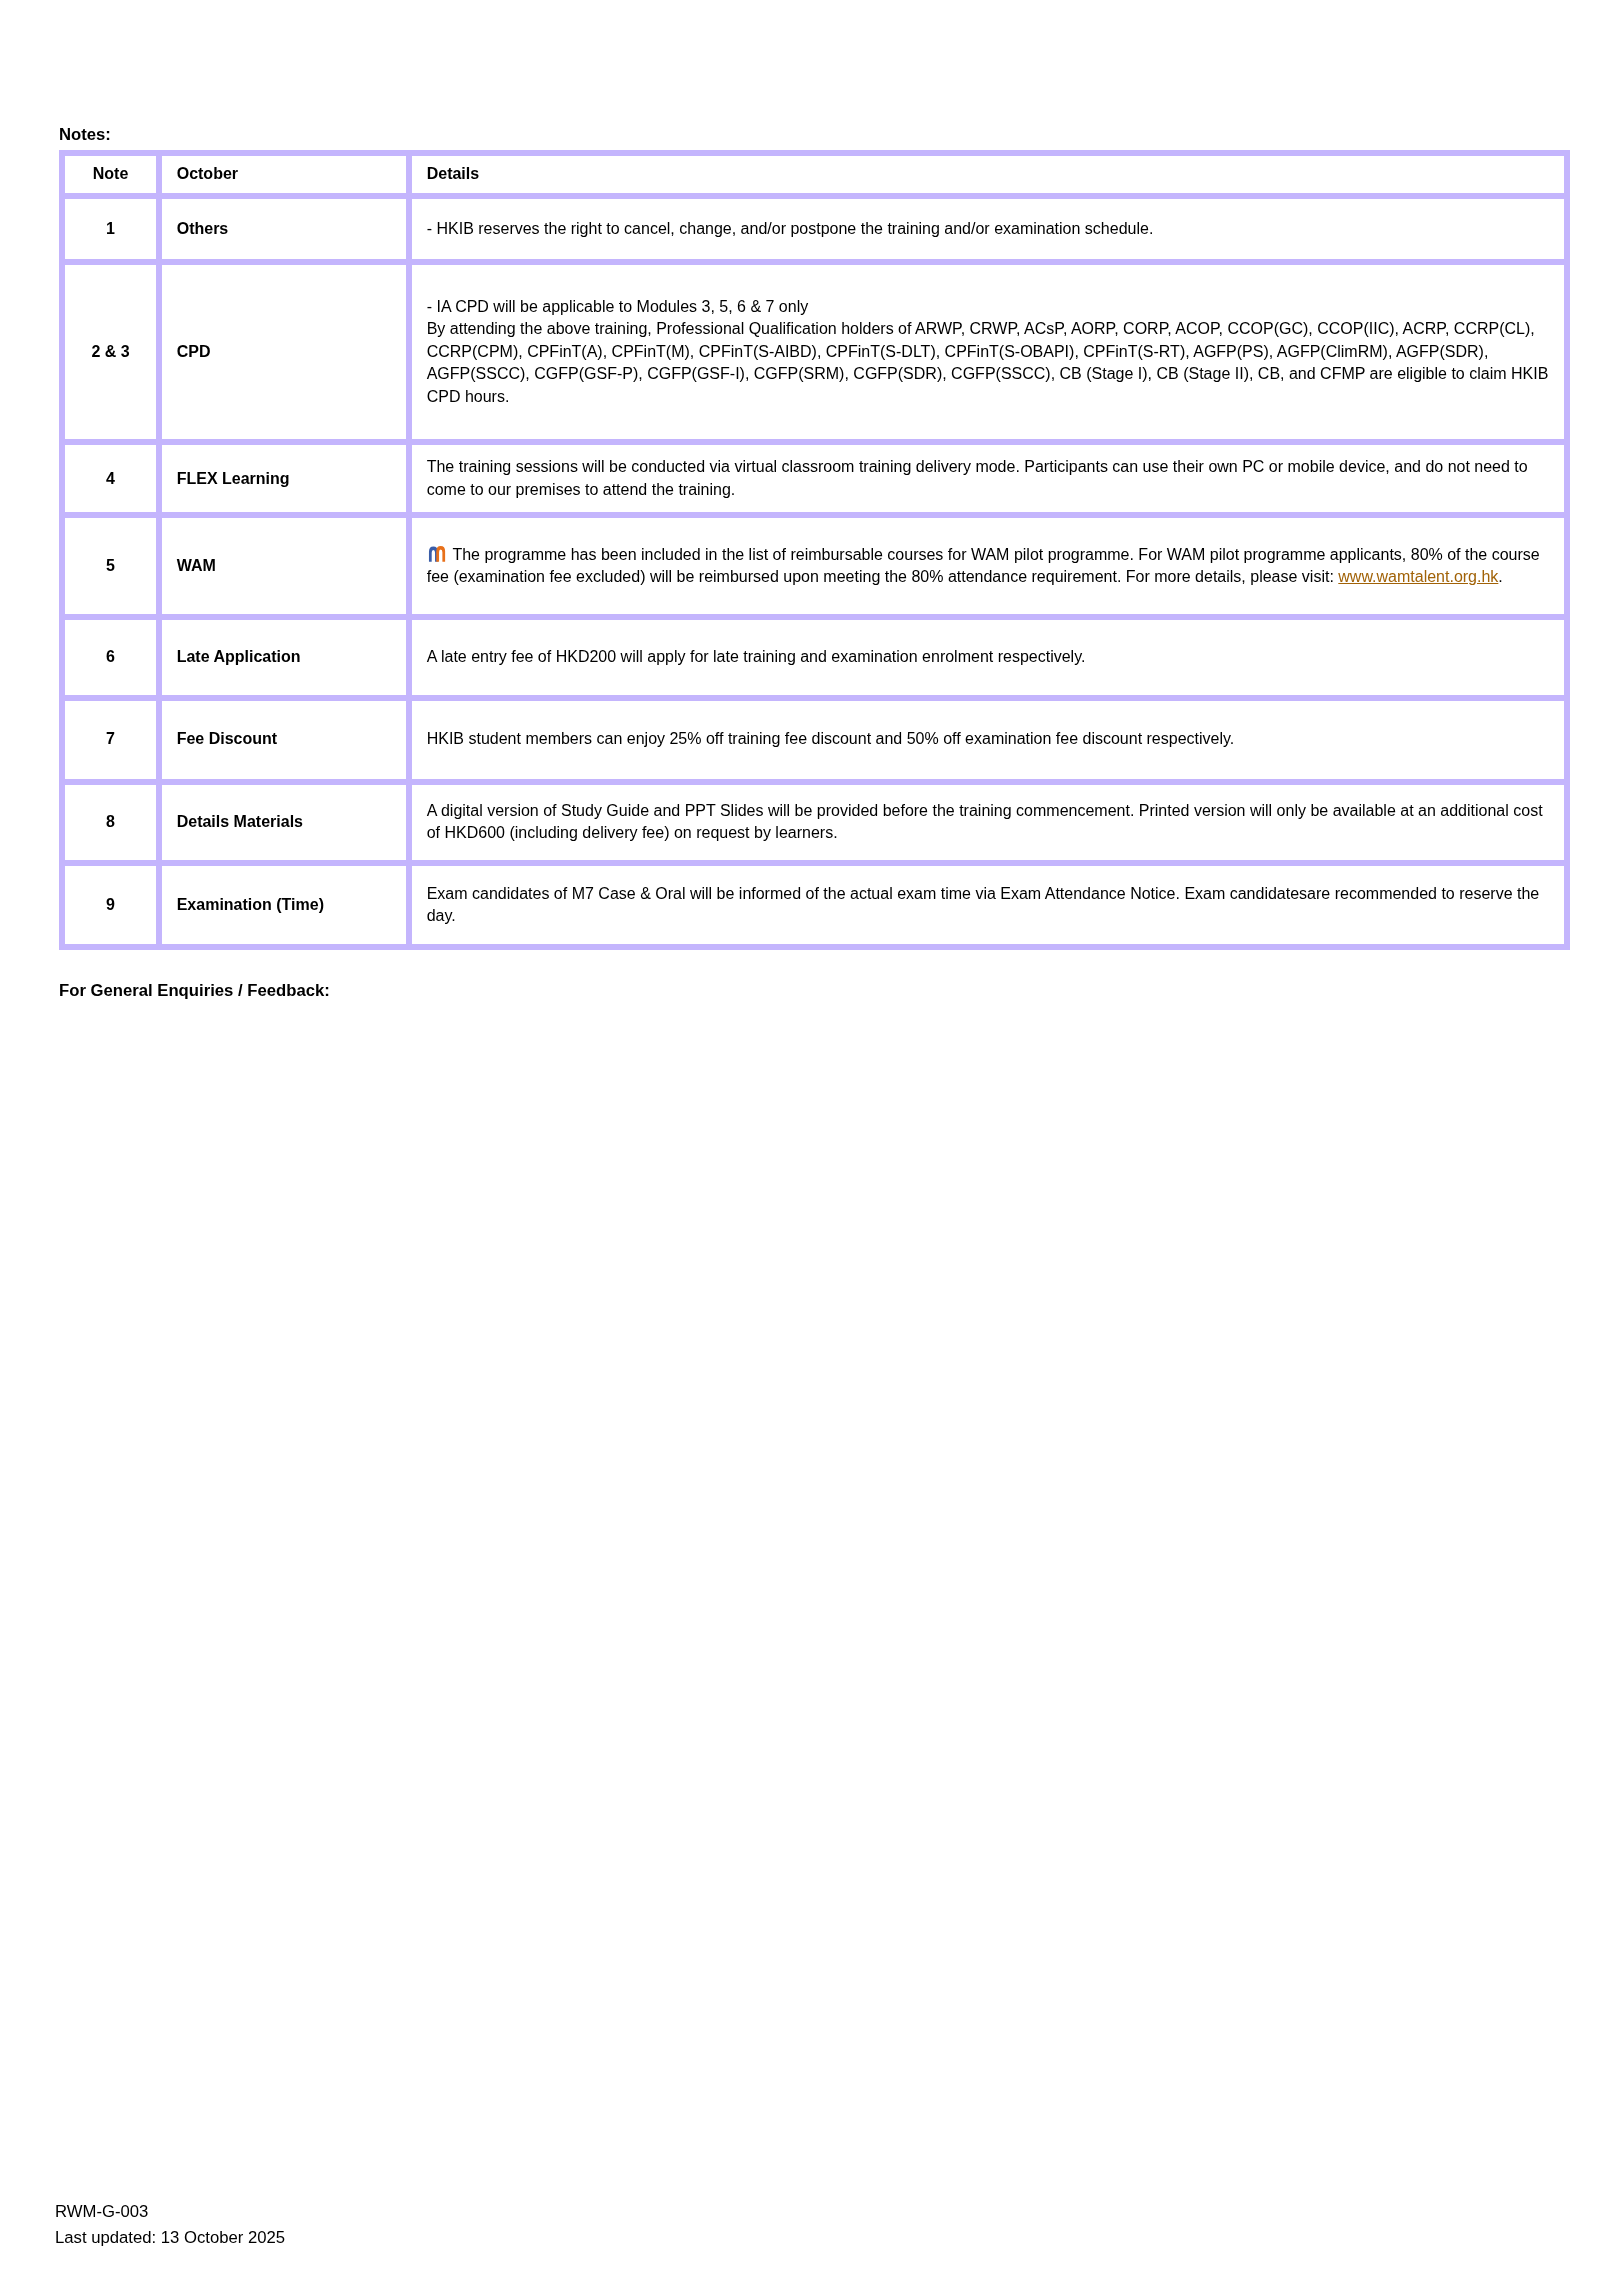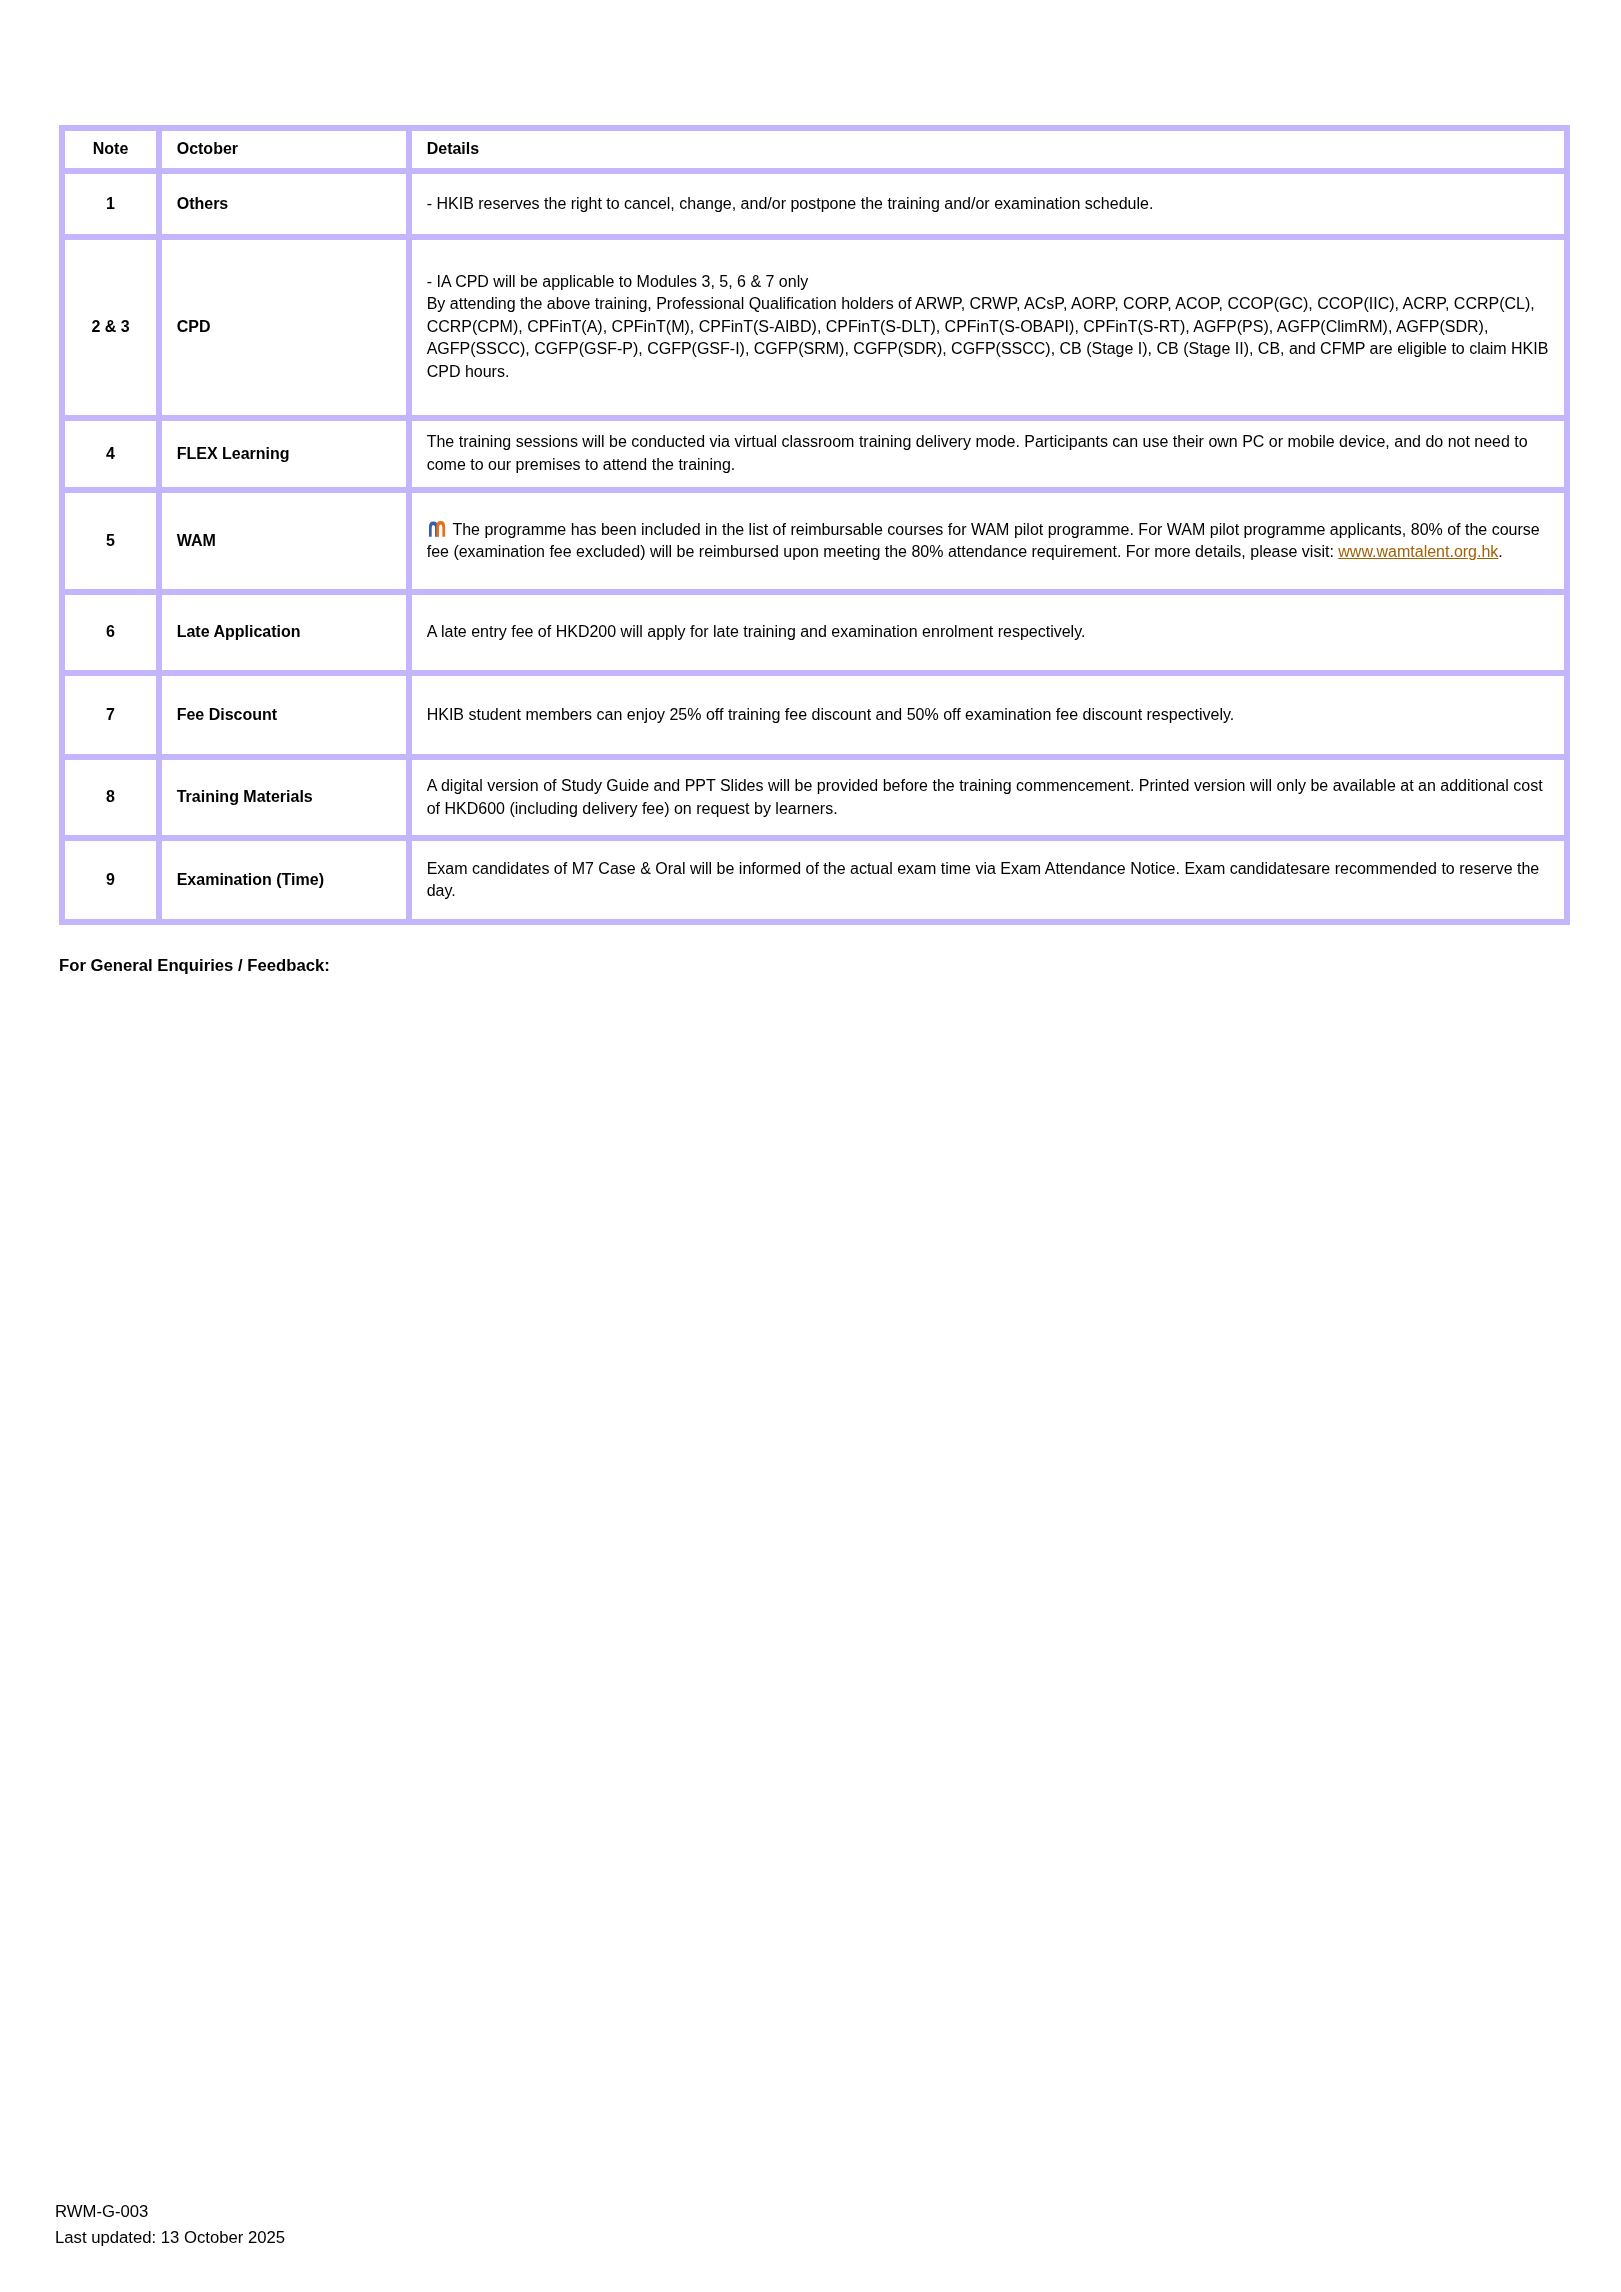--- a/index.html
+++ b/index.html
@@ -106,20 +106,21 @@
     font-size: 16.7px;
     line-height: 25.5px;
   }
 </style>
 </head>
 <body>
 
 <div class="page">
   <div class="content">
 
+    <p class="notes-label">Notes:</p>
 
     <table class="notes-table">
       <colgroup>
         <col class="c-note">
           <col class="c-category">
           <col class="c-details">
       </colgroup>
       <thead>
         <tr>
           <th class="h-note">Note</th>
@@ -156,21 +157,21 @@
             <td class="col-category">Late Application</td>
             <td class="col-details">A late entry fee of HKD200 will apply for late training and examination enrolment respectively.</td>
           </tr>
           <tr>
             <td class="col-note">7</td>
             <td class="col-category">Fee Discount</td>
             <td class="col-details">HKIB student members can enjoy 25% off training fee discount and 50% off examination fee discount respectively.</td>
           </tr>
           <tr>
             <td class="col-note">8</td>
-            <td class="col-category">Training Materials</td>
+            <td class="col-category">Details Materials</td>
             <td class="col-details">A digital version of Study Guide and PPT Slides will be provided before the training commencement. Printed version will only be available at an additional cost of HKD600 (including delivery fee) on request by learners.</td>
           </tr>
           <tr>
             <td class="col-note">9</td>
             <td class="col-category">Examination (Time)</td>
             <td class="col-details">Exam candidates of M7 Case &amp; Oral will be informed of the actual exam time via Exam Attendance Notice. Exam candidatesare recommended to reserve the day.</td>
           </tr>
         </tbody>
     </table>
 

